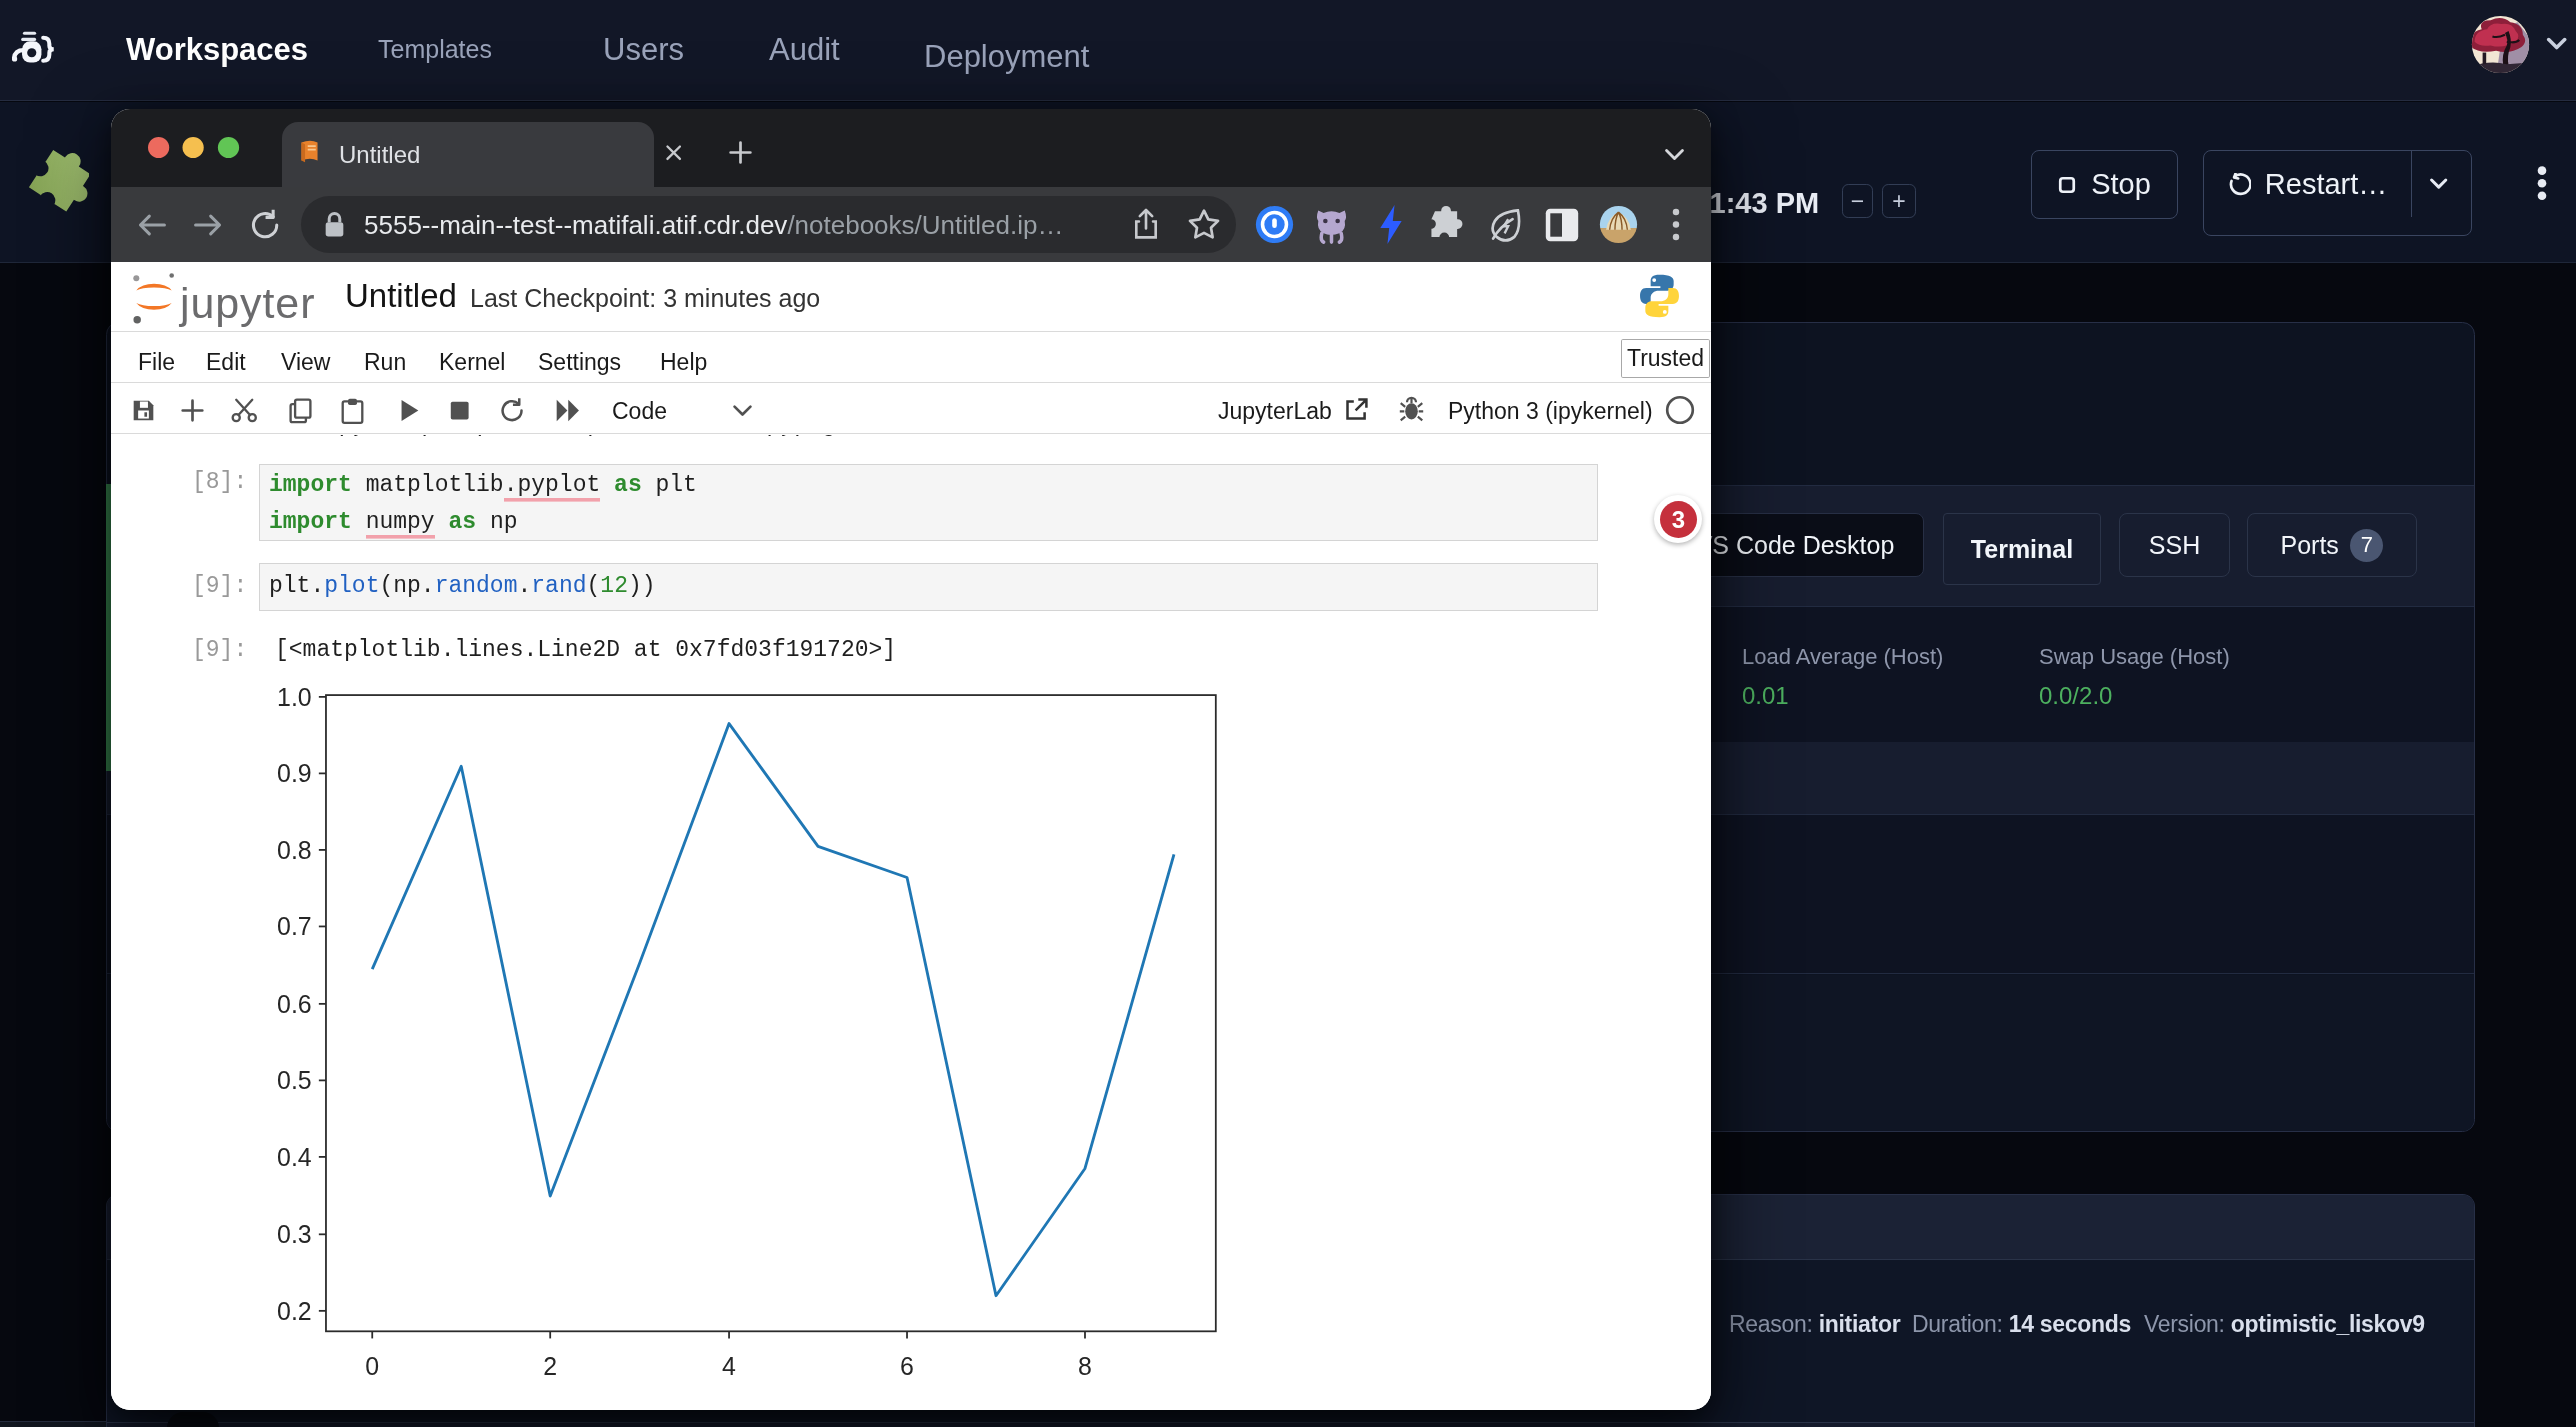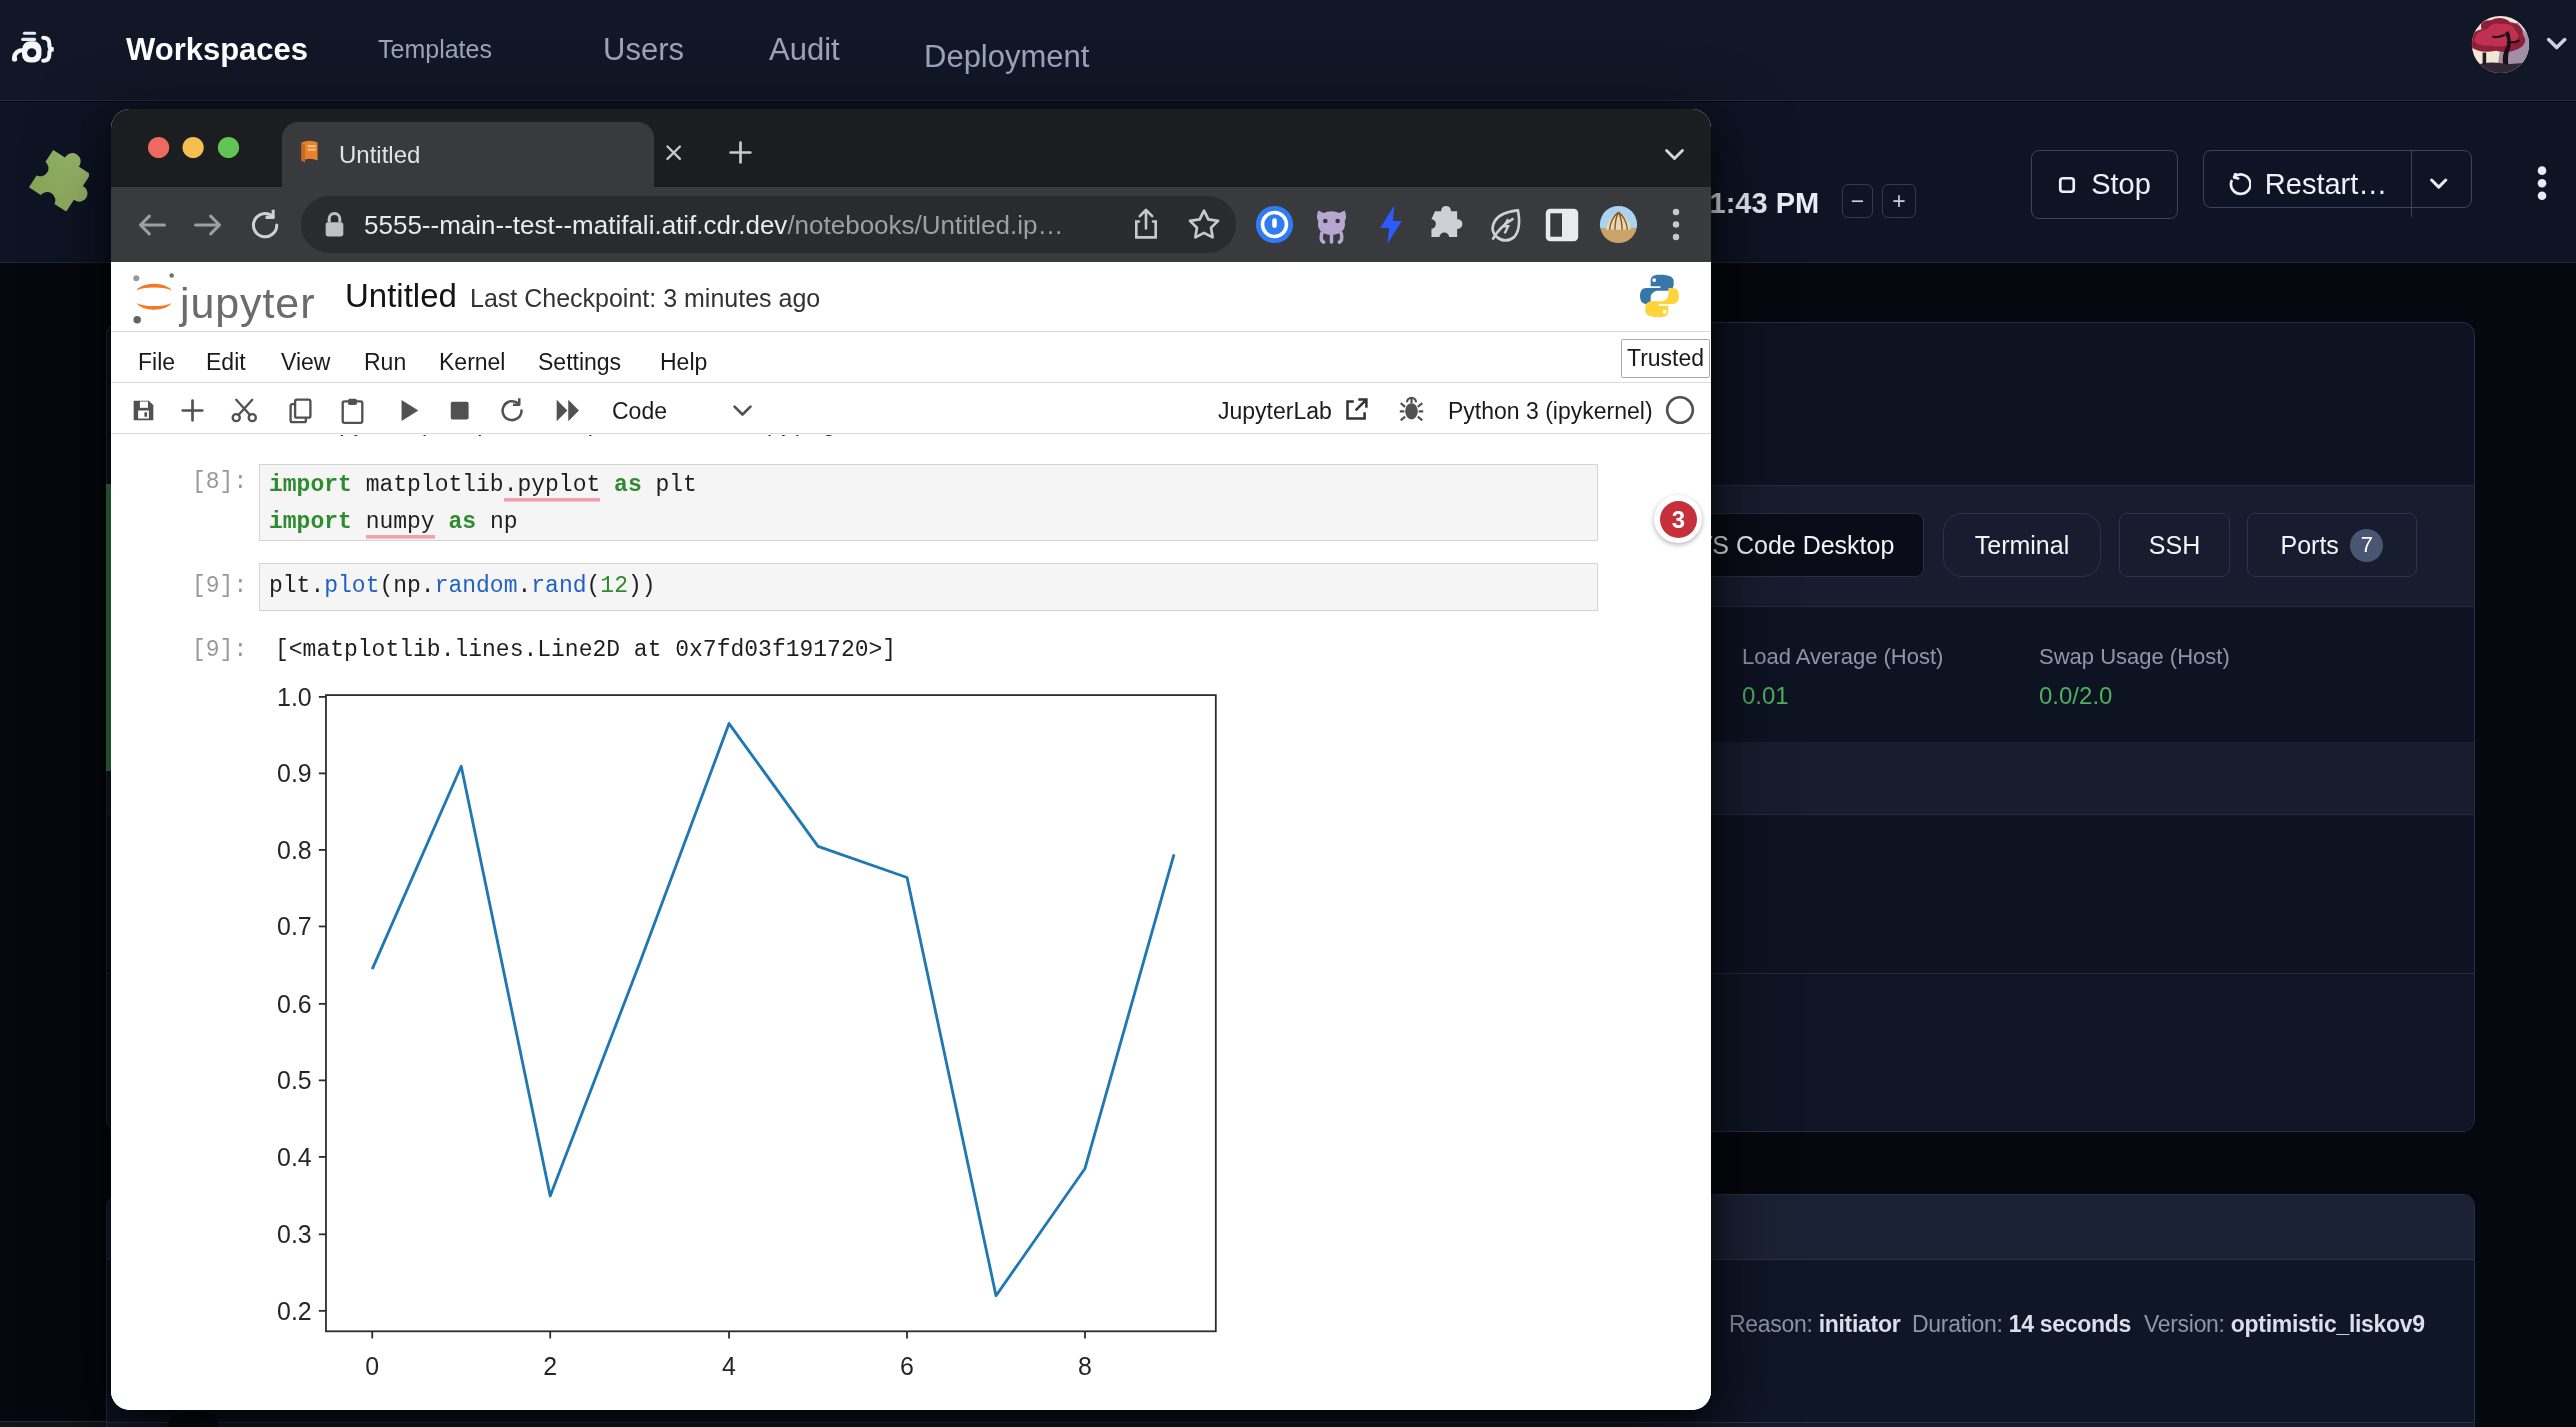--- a/index.html
+++ b/index.html
@@ -57,21 +57,21 @@
   <div class="abs flex" style="left:1842px;top:82px;width:31px;height:34px;border:1.8px solid #323d55;border-radius:6.2px;color:#c7cedd;font-size:23px;justify-content:center;">−</div>
   <div class="abs flex" style="left:1882px;top:82px;width:34px;height:34px;border:1.8px solid #323d55;border-radius:6.2px;color:#c7cedd;font-size:23px;justify-content:center;">+</div>
 
   <div class="abs flex" style="left:2031px;top:48px;width:147px;height:69px;border:1.8px solid #3a4560;border-radius:8px;justify-content:center;gap:15px;">
     <svg width="18" height="18" viewBox="0 0 20 20">
         <rect x="2.5" y="2.5" width="15" height="15" rx="3" stroke="#eef2f8" stroke-width="3" fill="none"></rect>
       </svg>
     <span style="font-size:29px;color:#eef2f8;">Stop</span>
   </div>
 
-  <div class="abs" style="left:2203px;top:48px;width:269px;height:58px;border:1.8px solid #3a4560;border-radius:8px;">
+  <div class="abs" style="left:2203px;top:48px;width:269px;height:86px;border:1.8px solid #3a4560;border-radius:8px;">
     <div class="abs flex" style="left:0;top:0;width:207px;height:66px;justify-content:center;gap:14.2px;">
       <svg width="23" height="23" viewBox="0 0 26 26">
           <path d="M7 4.5 A11 11 0 1 1 4 9" stroke="#eef2f8" stroke-width="3" fill="none" stroke-linecap="round"></path>
           <path d="M8.5 0.5 L7 5 L11.5 6.2" stroke="#eef2f8" stroke-width="3" fill="none" stroke-linecap="round" stroke-linejoin="round"></path>
         </svg>
       <span style="font-size:29px;color:#eef2f8;">Restart…</span>
     </div>
     <div class="abs" style="left:207px;top:0;width:0;height:66px;border-left:1.8px solid #3a4560;"></div>
     <svg class="abs" style="left:224px;top:25px" width="21.4" height="16" viewBox="0 0 24 18">
         <path d="M4 4.5 L12 12.5 L20 4.5" stroke="#e6ebf4" stroke-width="3.4" fill="none" stroke-linecap="round" stroke-linejoin="round"></path>
@@ -91,21 +91,21 @@
 
   <div class="abs" style="left:0;top:284px;width:2369px;height:135px;background:#0e1322;"></div>
 
   <div class="abs" style="left:0;top:419px;width:2369px;height:73px;background:#171d2f;border-bottom:1.8px solid #222b41;"></div>
 
   <div class="abs" style="left:0;top:492px;width:2369px;height:159px;background:#0e1322;border-bottom:1.8px solid #222b41;"></div>
 
   <div class="abs" style="left:0;top:652px;width:2369px;height:158px;background:#0f1524;"></div>
 
   <div class="abs flex" style="left:1559px;top:190px;width:258px;height:64px;background:#0a0d17;border:1.8px solid #272f45;border-radius:8px;justify-content:center;color:#f2f5fa;font-size:25px;">VS Code Desktop</div>
-  <div class="abs flex" style="left:1836px;top:190px;width:158px;height:64px;border:1.8px solid #2b3449;border-radius:19px;justify-content:center;color:#f2f5fa;font-size:25px;">Terminal</div>
+  <div class="abs flex" style="left:1836px;top:190px;width:158px;height:72px;border:1.8px solid #2b3449;border-radius:4px;justify-content:center;color:#f2f5fa;font-size:25px;font-weight:bold;">Terminal</div>
   <div class="abs flex" style="left:2012px;top:190px;width:111px;height:64px;border:1.8px solid #2b3449;border-radius:8px;justify-content:center;color:#f2f5fa;font-size:25px;">SSH</div>
   <div class="abs flex" style="left:2140px;top:190px;width:170px;height:64px;border:1.8px solid #2b3449;border-radius:8px;justify-content:center;color:#f2f5fa;font-size:25px;gap:11.6px;">Ports
     <span style="display:inline-flex;align-items:center;justify-content:center;width:33px;height:33px;border-radius:50%;background:#4a5671;font-size:22px;color:#fff;">7</span>
   </div>
 
   <div class="abs" style="left:1635px;top:320px;font-size:22px;line-height:28.5px;color:#8e96ab;">Load Average (Host)</div>
   <div class="abs" style="left:1635px;top:358px;font-size:24px;line-height:30px;color:#4db05f;">0.01</div>
   <div class="abs" style="left:1932px;top:320px;font-size:22px;line-height:28.5px;color:#8e96ab;">Swap Usage (Host)</div>
   <div class="abs" style="left:1932px;top:358px;font-size:24px;line-height:30px;color:#4db05f;">0.0/2.0</div>
 </div>

